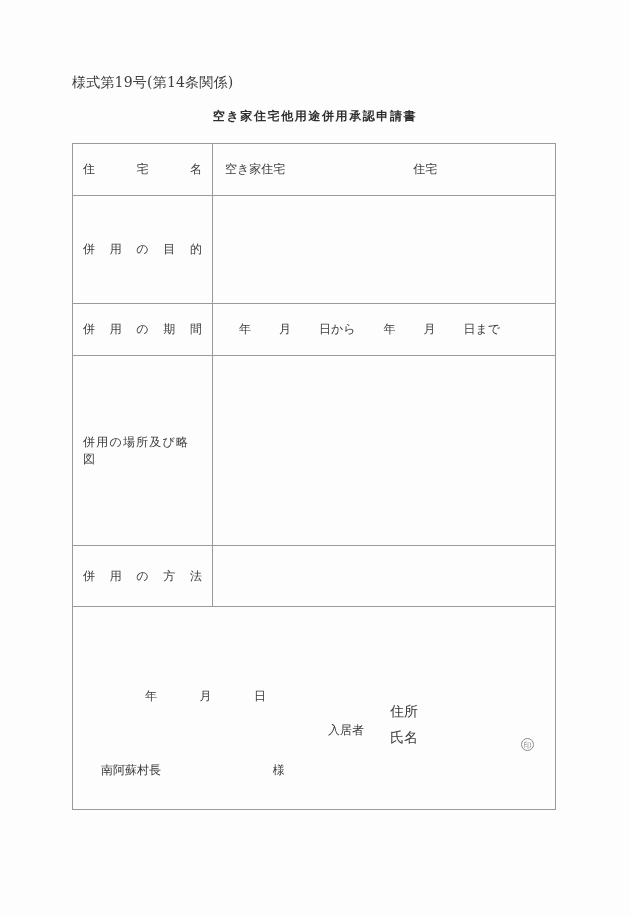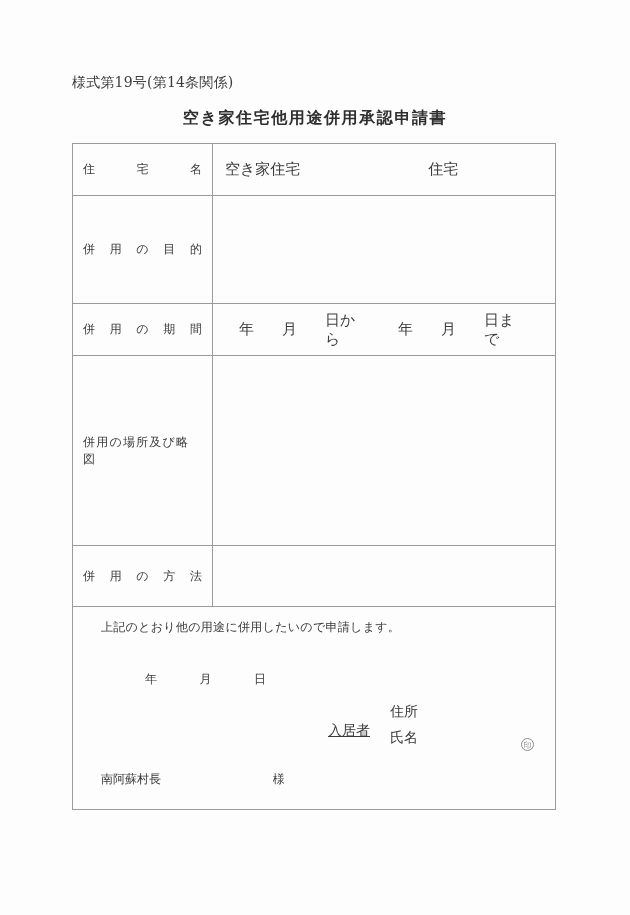--- a/index.html
+++ b/index.html
@@ -30,21 +30,21 @@
     letter-spacing: 0.2px;
     white-space: nowrap;
     color: #3c3c3c;
   }
   .doc-title {
     position: absolute;
     left: 0;
     top: 108px;
     width: 630px;
     text-align: center;
-    font-size: 16px;
+    font-size: 12px;
     font-weight: bold;
     letter-spacing: 1.6px;
     color: #2e2e2e;
   }
   .table {
     position: absolute;
     left: 72px;
     top: 143px;
     width: 484px;
     border: 1px solid #9a9a9a;
@@ -78,21 +78,21 @@
     width: 100%;
     text-align: left;
     letter-spacing: 1.2px;
   }
   .value-cell {
     flex: 1 1 auto;
     box-sizing: border-box;
     padding: 0 12px;
     display: flex;
     align-items: center;
-    font-size: 15px;
+    font-size: 12px;
     color: #3c3c3c;
   }
   .r-name   { height: 52px; }
   .r-purpose{ height: 108px; }
   .r-period { height: 52px; }
   .r-place  { height: 190px; gap: 28px; }
   .r-method { height: 60px; }
 
   .r-place .label-cell,
   .r-purpose .label-cell,
@@ -120,42 +120,41 @@
     position: absolute;
     left: 28px;
     top: 14px;
     font-size: 12px;
     letter-spacing: 0.3px;
     white-space: nowrap;
   }
   .footer-date {
     position: absolute;
     left: 72px;
-    top: 66px;
+    top: 83px;
     font-size: 12px;
     letter-spacing: 0.3px;
     white-space: nowrap;
   }
   .footer-date .k { display: inline-block; margin-right: 38px; }
   .footer-date .k:last-child { margin-right: 0; }
 
   .applicant-block {
     position: absolute;
     left: 255px;
     top: 98px;
     font-size: 12px;
     width: 200px;
   }
   .applicant-tag {
     position: absolute;
     left: 0;
     top: 19px;
-    font-size: 14px;
-    white-space: nowrap;
-    text-decoration: underline;
+    font-size: 12px;
+    white-space: nowrap;
   }
   .applicant-field {
     position: absolute;
     left: 62px;
     font-size: 14px;
     white-space: nowrap;
   }
   .af-address { top: 0px; }
   .af-name    { top: 26px; }
   .seal {
@@ -168,21 +167,21 @@
     border-radius: 50%;
     font-size: 8px;
     line-height: 13px;
     text-align: center;
     color: #8b8b8b;
     box-sizing: border-box;
   }
   .footer-mayor {
     position: absolute;
     left: 28px;
-    top: 166px;
+    top: 157px;
     font-size: 12px;
     white-space: nowrap;
   }
   .footer-mayor .sama { display: inline-block; margin-left: 108px; }
 </style>
 </head>
 <body>
 
 <div class="page">
 
@@ -259,21 +258,20 @@
           <span>法</span>
         </span>
       </div>
       <div class="value-cell"></div>
     </div>
 
   </div>
 
   <div class="footer-box">
 
-    <div class="footer-statement">上記のとおり他の用途に併用したいので申請します。</div>
 
     <div class="footer-date">
       <span class="k">年</span>
       <span class="k">月</span>
       <span class="k">日</span>
     </div>
 
     <div class="applicant-block">
       <div class="applicant-tag">入居者</div>
       <div class="applicant-field af-address">住所</div>

